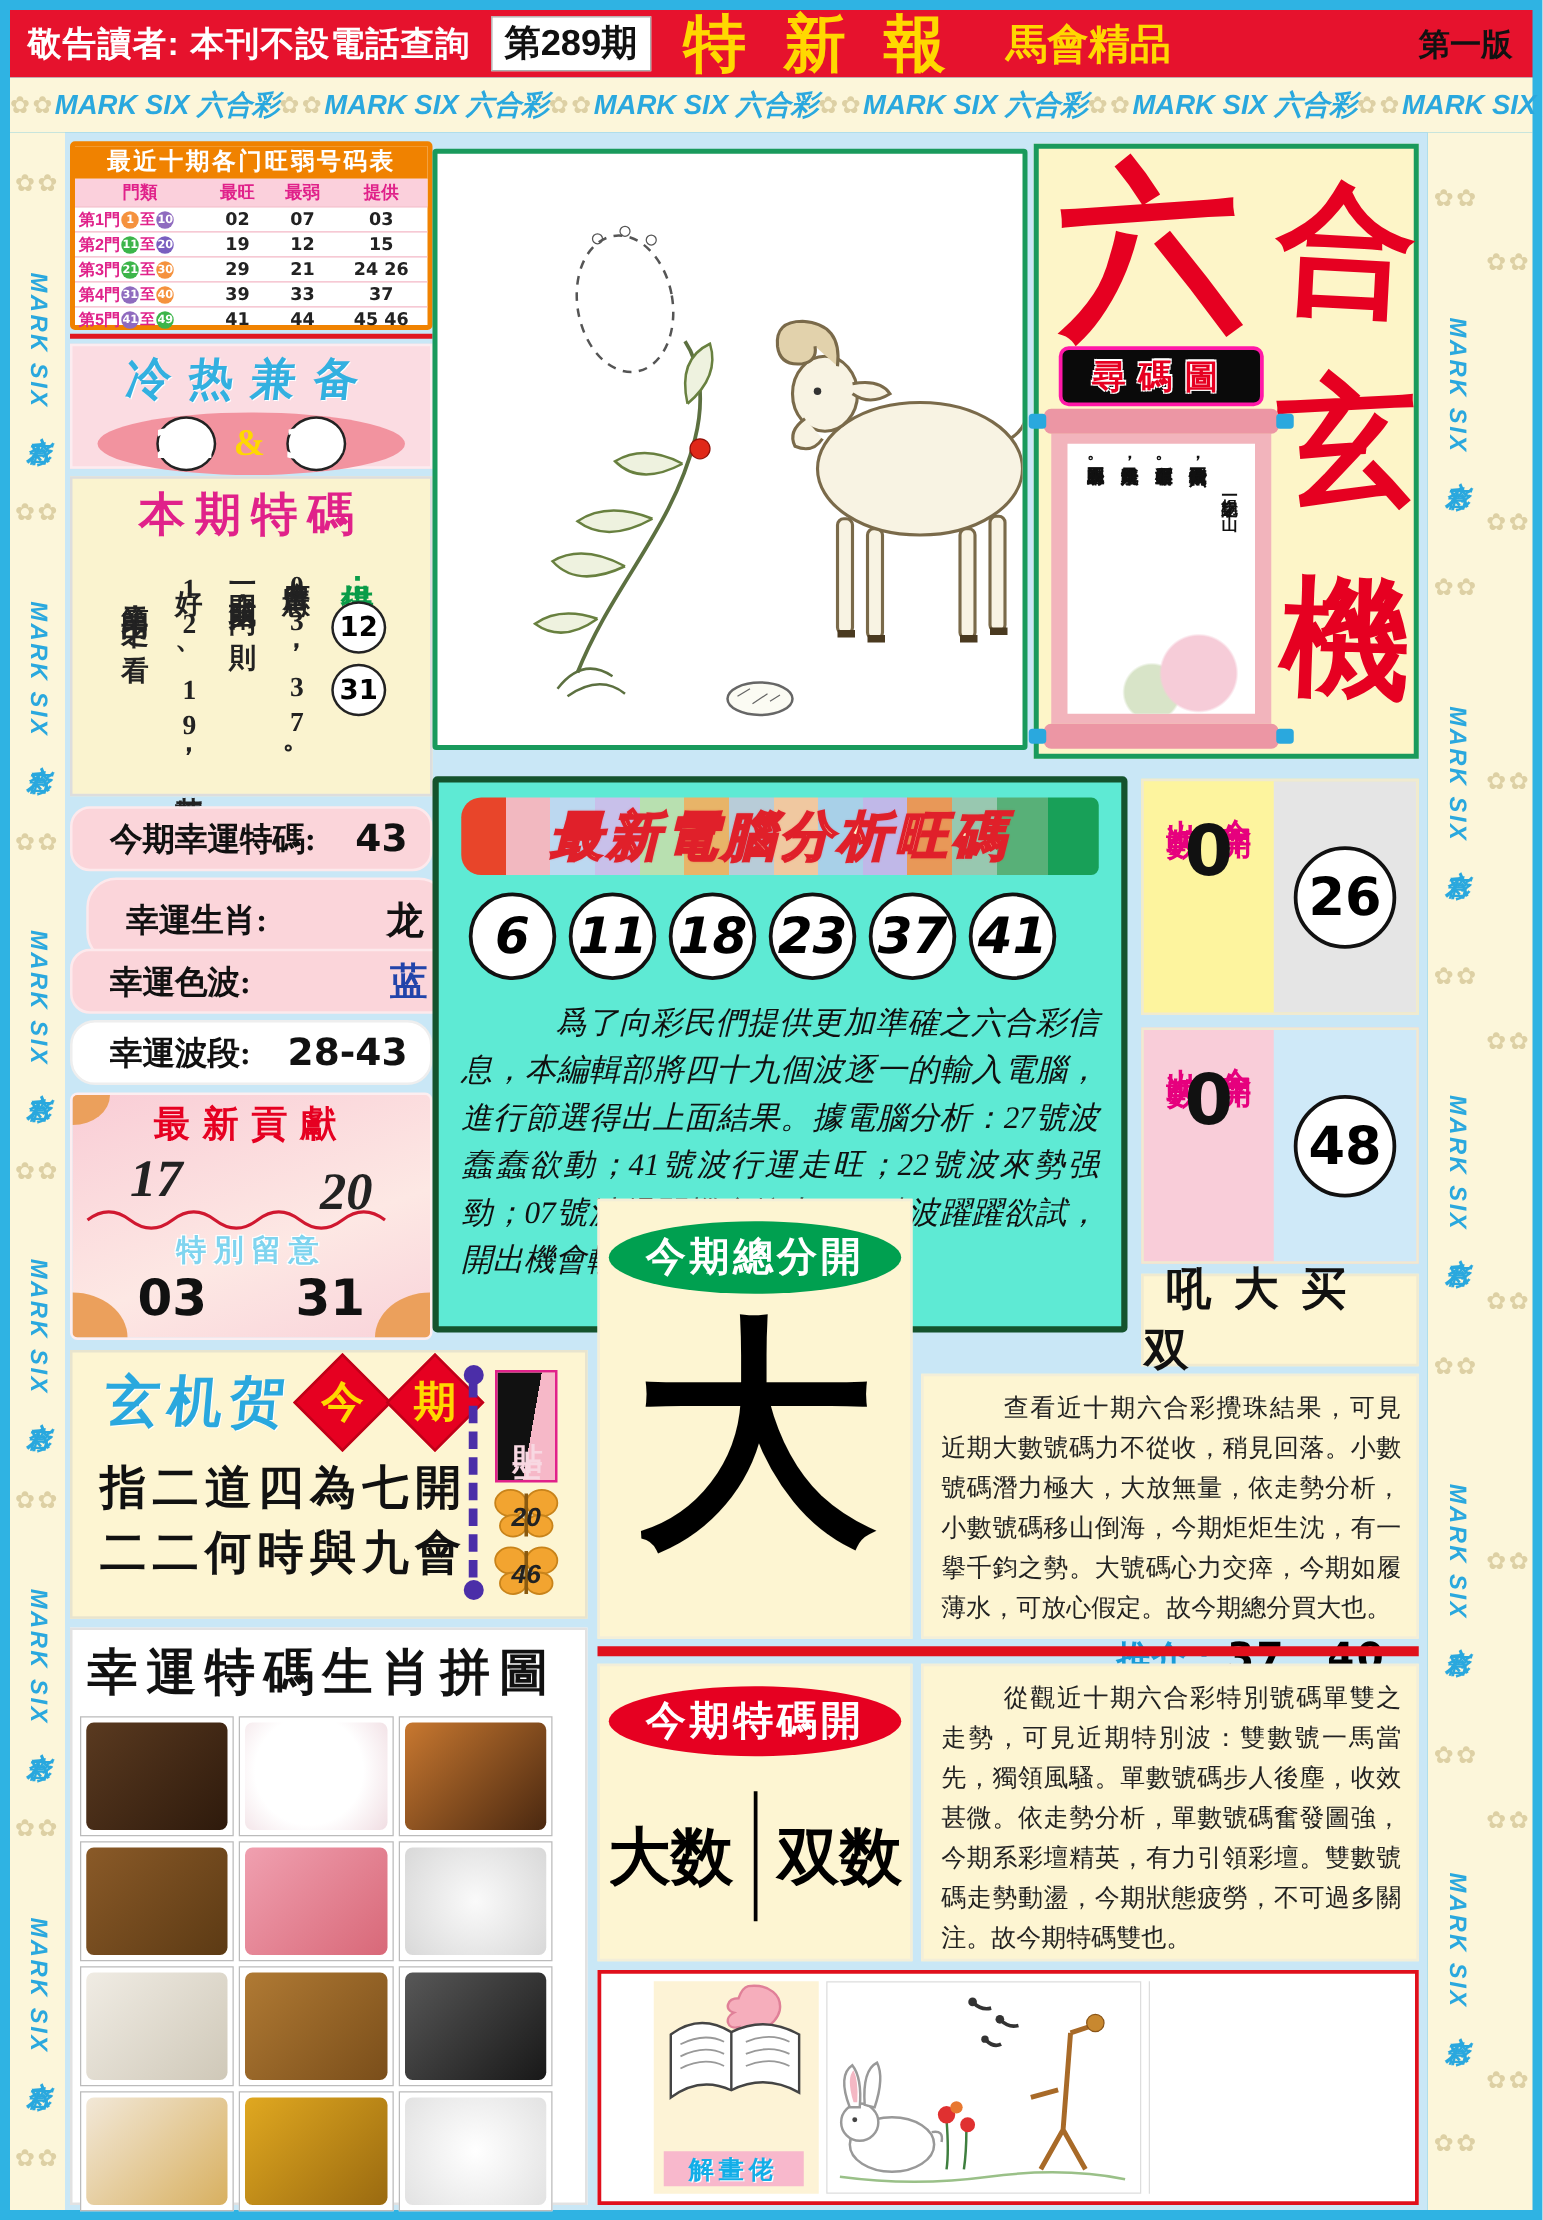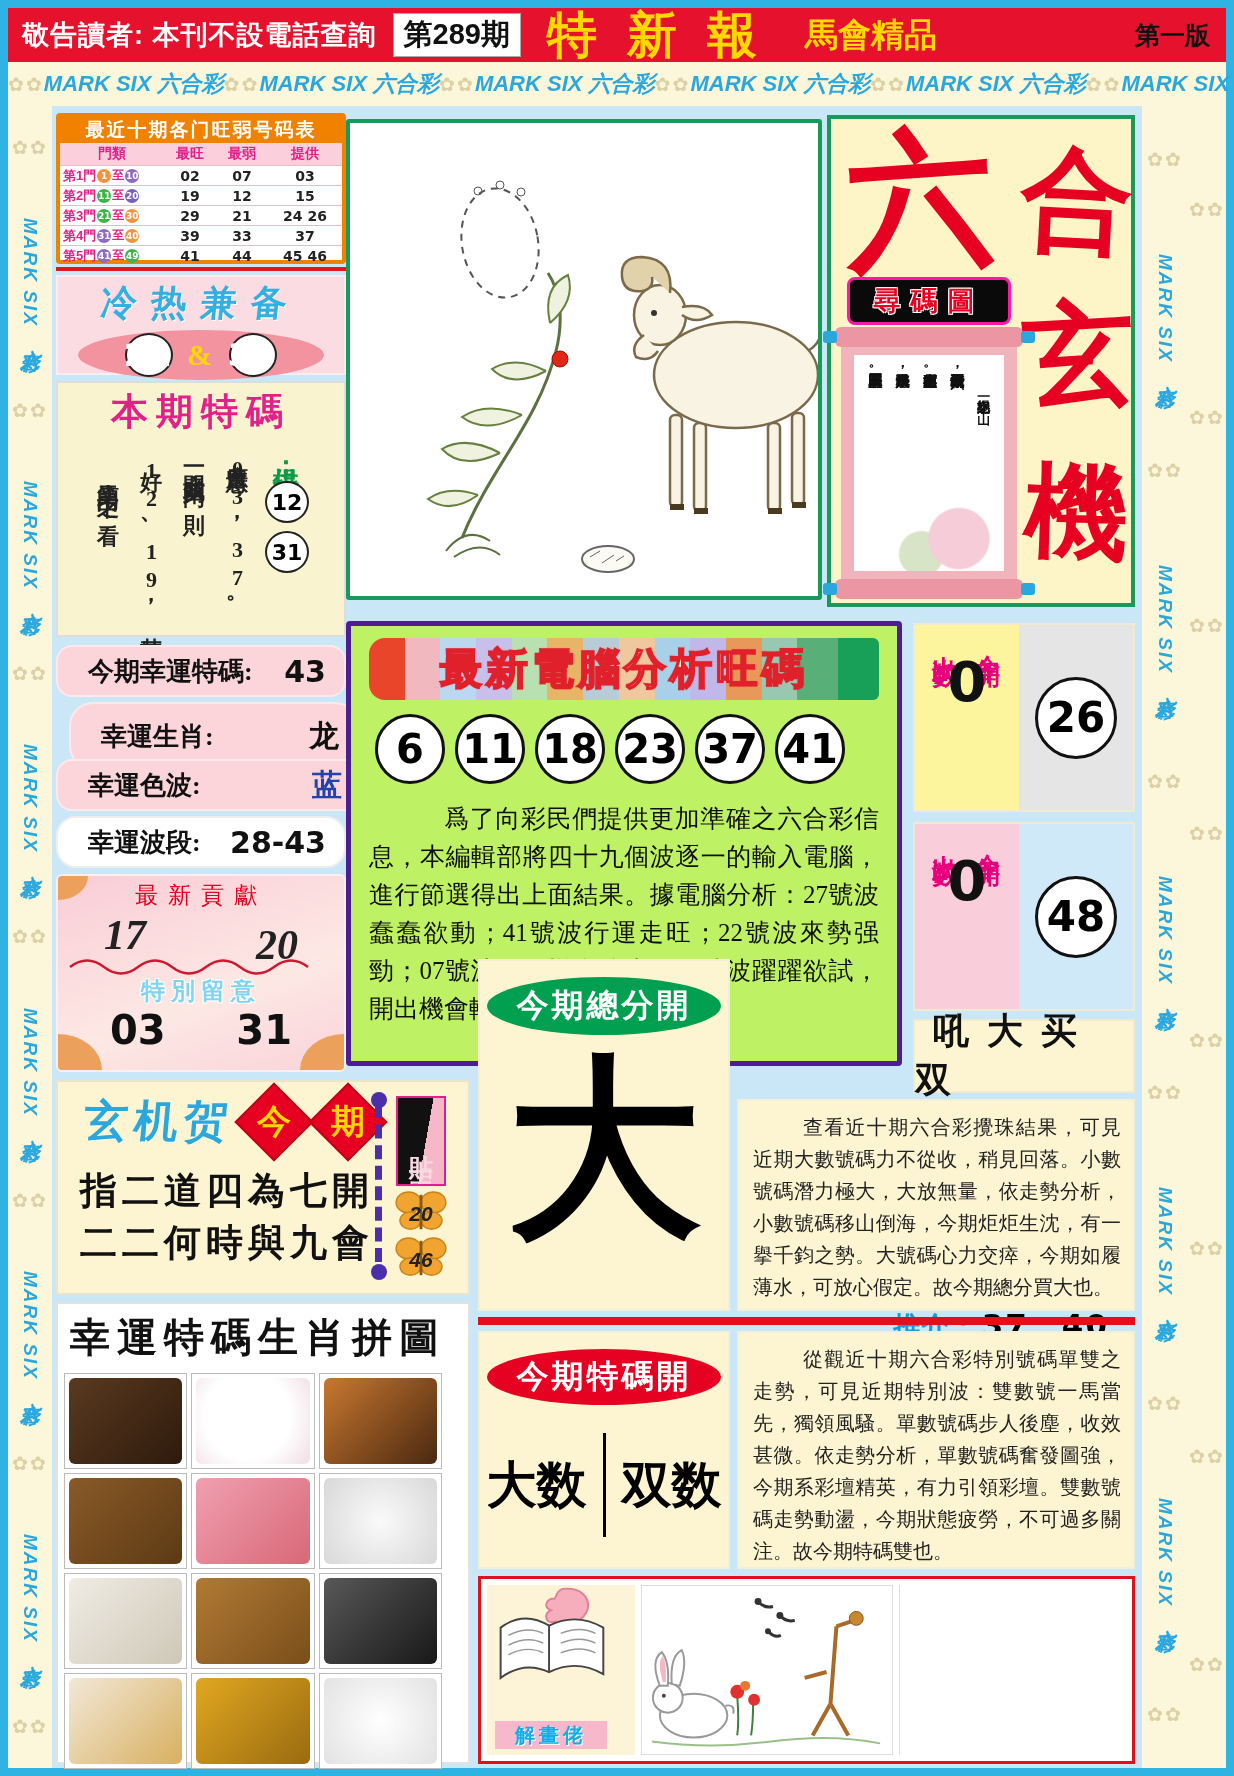--- a/index.html
+++ b/index.html
@@ -58,21 +58,21 @@
   .lrow .lb{font-size:26px;font-weight:bold;color:#111;font-family:"Liberation Serif",serif;margin-left:12px;}
   .lrow .vl{font-size:30px;font-weight:bold;color:#111;font-family:"DejaVu Sans",sans-serif;}
   .lrow.blue .vl{color:#2244aa;font-family:"Liberation Serif",serif;}
   .whitebx{background:#fff;border:2px solid #eee;border-radius:20px;}
   
   #contribution{background:linear-gradient(160deg,#f9cdd6,#fde8e4 60%,#f9d3da);border:2px solid #fdeef0;border-radius:6px;overflow:hidden;}
   #contribution .corner{position:absolute;width:44px;height:36px;background:#eba05c;}
   #contribution .c1{left:0;bottom:0;border-radius:0 100% 0 0;}
   #contribution .c2{right:0;bottom:0;border-radius:100% 0 0 0;}
   #contribution .c3{left:0;top:0;border-radius:0 0 100% 0;width:30px;height:24px;}
-  #contribution .tt{color:#e60021;font-size:23px;font-weight:normal;letter-spacing:10px;text-align:center;margin-top:4px;}
+  #contribution .tt{color:#e60021;font-size:29px;font-weight:bold;letter-spacing:10px;text-align:center;margin-top:4px;}
   #contribution .nrow{display:flex;justify-content:space-between;padding:0 46px;font-size:42px;font-weight:bold;font-style:italic;font-family:"Liberation Serif",serif;color:#222;}
   #contribution .note{text-align:center;font-size:24px;font-weight:bold;color:#7fd4ef;letter-spacing:6px;text-shadow:1px 1px 0 #fff,-1px -1px 0 #fff,1px -1px 0 #fff,-1px 1px 0 #fff;}
   #contribution .nrow2{display:flex;justify-content:space-between;padding:0 52px;font-size:40px;font-weight:bold;font-family:"DejaVu Sans",sans-serif;color:#111;}
   
   #mystery{background:#fdf5d2;border:2px solid #e8e4ce;}
   #mystery .trow{display:flex;align-items:center;margin:10px 0 0 26px;gap:6px;}
   #mystery .tb{color:#2aa8de;font-size:44px;font-weight:bold;transform:skewX(-5deg);letter-spacing:6px;text-shadow:1px 1px 0 #fff;}
   .diamond{width:52px;height:52px;background:#e60021;transform:rotate(45deg);display:flex;align-items:center;justify-content:center;margin:0 6px;border:2px solid #c00018;}
   .diamond span{transform:rotate(-45deg);color:#ffd800;font-size:34px;font-weight:bold;font-family:"Liberation Serif",serif;}
   #mystery .poem{margin:14px 0 0 22px;font-family:"Liberation Serif",serif;font-size:37px;font-weight:bold;color:#111;letter-spacing:5px;line-height:52px;}
@@ -82,21 +82,21 @@
   #tip-tag span{writing-mode:vertical-rl;text-orientation:upright;color:#f8d8e2;font-size:24px;font-weight:bold;letter-spacing:6px;}
   
   #zodiac{background:#fff;border:2px solid #e2e2e2;}
   #zodiac .tt{font-family:"Liberation Serif",serif;font-size:40px;font-weight:bold;color:#111;letter-spacing:7px;text-align:left;padding:6px 0 0 12px;}
   #zgrid{display:grid;grid-template-columns:repeat(3,1fr);grid-auto-rows:96px;gap:4px;margin:8px 26px 0 6px;}
   .tile{background:#fff;border:1px solid #bbb;padding:4px;}
   .tile .ph{width:100%;height:100%;border-radius:6px;}
   
   #picture{background:#fff;border:4px solid #199a5c;border-radius:3px;}
   
-  #analysis{background:#bef264;border:5px solid #4c1d95;border-radius:4px;padding:12px 18px;}
+  #analysis{background:#5eead4;border:5px solid #14532d;border-radius:4px;padding:12px 18px;font-style:italic;}
   #analysis .bannerT{height:62px;border-radius:16px 6px 6px 16px;display:flex;align-items:center;justify-content:center;
      background:linear-gradient(90deg,#e8452a 0 7%,#f2b8c0 7% 14%,#bcd8f0 14% 21%,#c8c0ea 21% 28%,#b8e0b0 28% 35%,#e8b468 35% 42%,#b8ccd8 42% 49%,#f0c8a0 49% 56%,#a8d0e8 56% 63%,#c0b8e8 63% 70%,#e89858 70% 77%,#98c8b0 77% 84%,#58b078 84% 92%,#18a058 92% 100%);}
   #analysis .bannerT span{font-size:42px;font-weight:bold;color:#fdf3c8;letter-spacing:4px;-webkit-text-stroke:1.8px #e0202a;text-shadow:0 0 2px #e0202a;}
   #analysis .circles{display:flex;gap:10px;margin:14px 0 0 6px;}
   .bigc{display:flex;align-items:center;justify-content:center;width:64px;height:64px;border:3px solid #111;border-radius:50%;background:#fff;font-size:40px;font-weight:bold;font-family:"DejaVu Sans",sans-serif;}
   #analysis .body{margin-top:16px;font-family:"Liberation Serif",serif;font-size:25px;line-height:38px;color:#101010;text-align:justify;text-indent:3em;}
   
   #mystic{background:#fdf5c8;border:4px solid #199a5c;}
   .redchar{position:absolute;color:#e60021;font-family:"Liberation Serif",serif;font-weight:bold;line-height:1;}
   #seek{position:absolute;left:16px;top:158px;width:158px;height:42px;background:#0a0a0a;border:3px solid #ff18a8;border-radius:8px;display:flex;align-items:center;justify-content:center;}
@@ -132,21 +132,21 @@
   .vals{display:flex;align-items:center;justify-content:center;margin-top:28px;gap:16px;}
   .vals .v{font-family:"Liberation Serif",serif;font-size:50px;font-weight:bold;color:#000;}
   .vals .sep{width:3px;height:104px;background:#000;}
   .para{font-family:"Liberation Serif",serif;font-size:20px;line-height:32px;color:#222;text-align:justify;text-indent:2.5em;padding:10px 12px 0 14px;}
   .rec{text-align:right;padding-right:24px;margin-top:2px;}
   .rec .lb{color:#189bd8;font-size:28px;font-weight:bold;}
   .rec .nm{color:#000;font-size:31px;font-weight:bold;font-family:"DejaVu Sans",sans-serif;letter-spacing:2px;}
   #divider{background:#e0101c;}
   
   #drawing{background:#fff;border:3px solid #e0101c;display:flex;padding:6px;gap:6px;}
-  #drawing .seg1{width:148px;background:#fdf3d6;position:relative;}
+  #drawing .seg1{width:132px;background:#fdf3d6;position:relative;margin-left:36px;}
   #drawing .seg2{width:250px;background:#fff;border:1px solid #ddd;}
   #drawing .seg3{flex:1;background:#fff;border-left:1px solid #ddd;}
   #decode{position:absolute;left:8px;bottom:6px;width:112px;height:28px;background:#f8b8cc;display:flex;align-items:center;justify-content:center;}
   #decode span{color:#12aee8;font-size:20px;font-weight:bold;letter-spacing:4px;text-shadow:1px 1px 0 #fff;}
   .cfrom1{background:#f5923e;} .cto1{background:#8f6bbf;}
   .cfrom2{background:#3cb54a;} .cto2{background:#7a5fc0;}
   .cfrom3{background:#3cb54a;} .cto3{background:#f5923e;}
   .cfrom4{background:#8f6bbf;} .cto4{background:#f5923e;}
   .cfrom5{background:#8f6bbf;} .cto5{background:#3cb54a;}
 </style>

